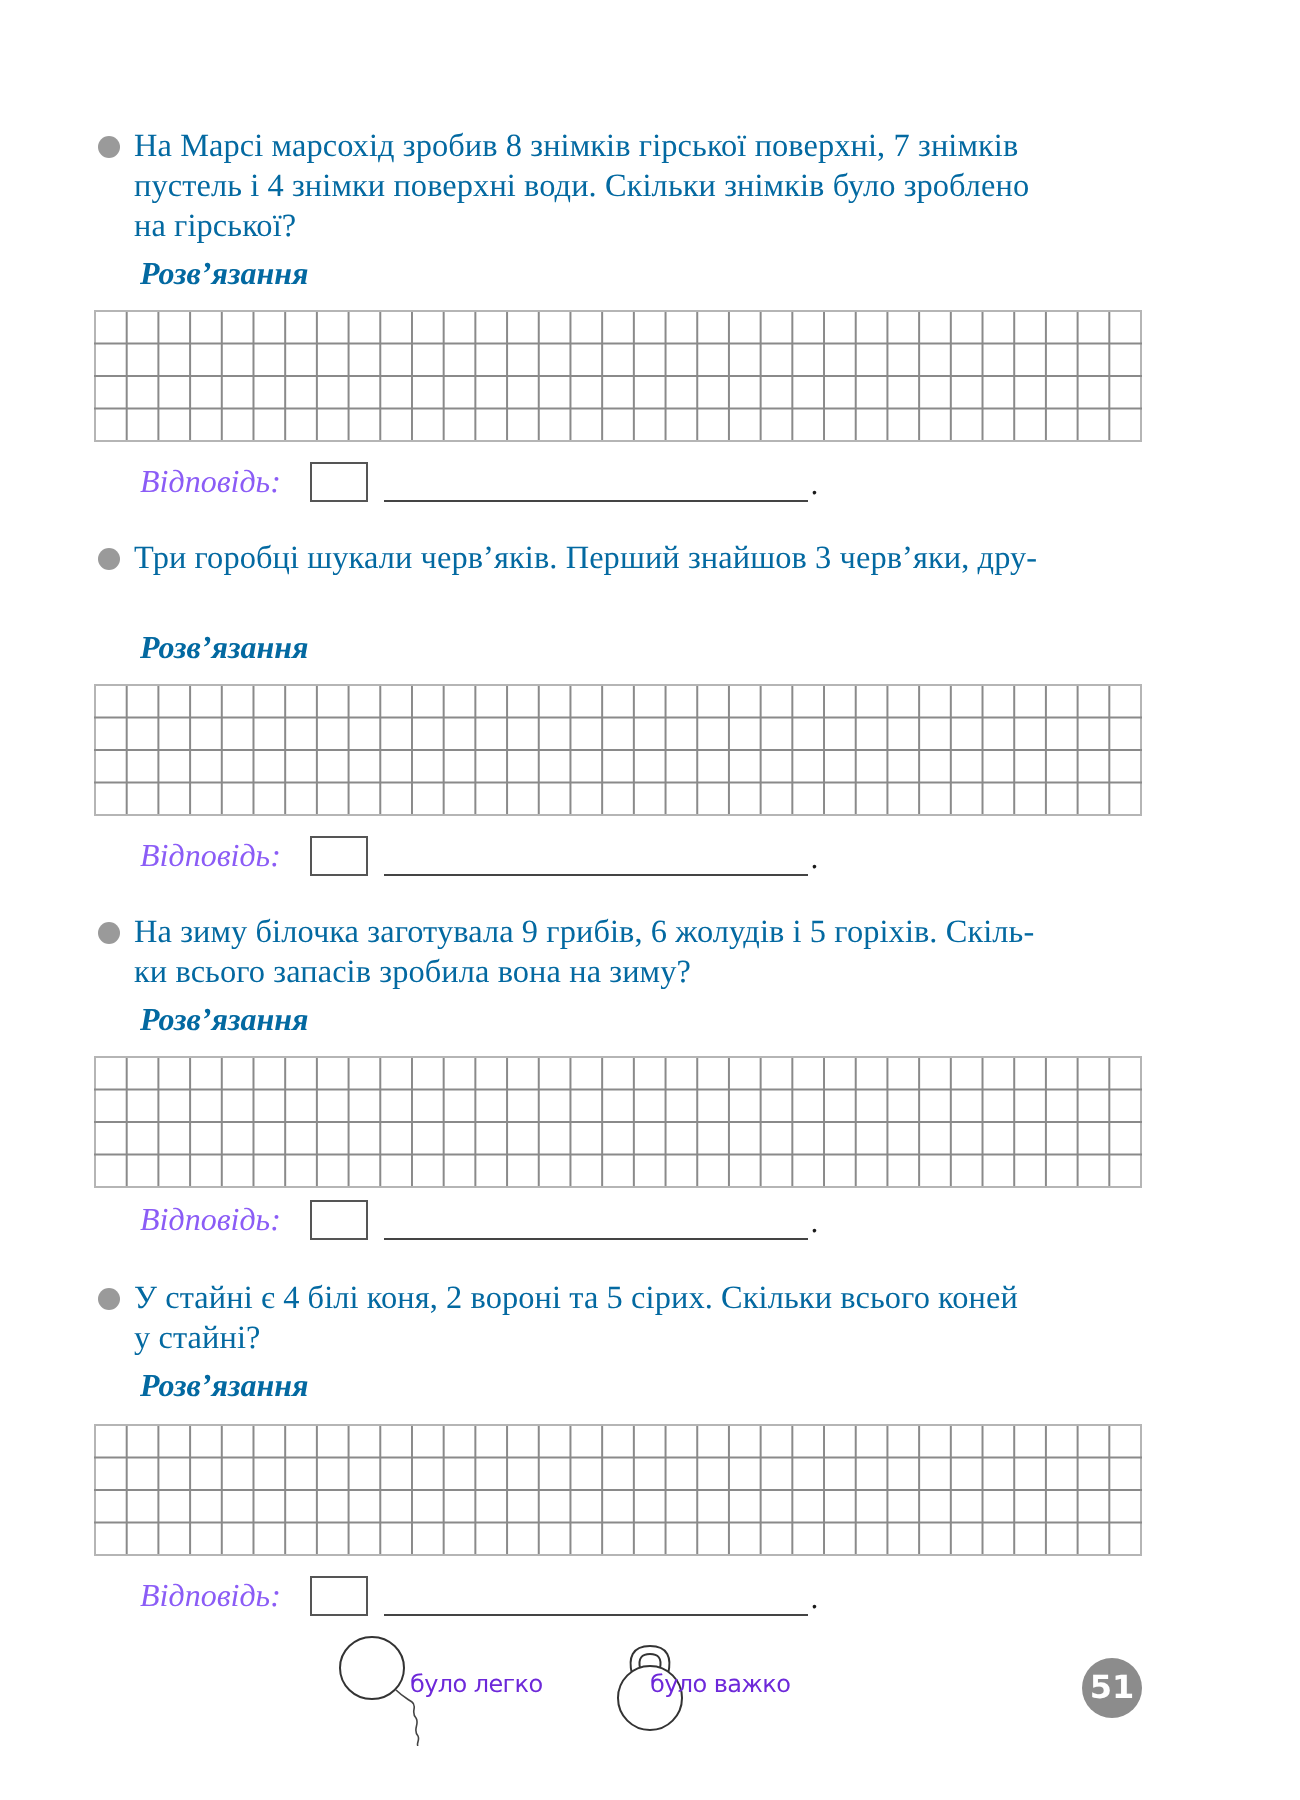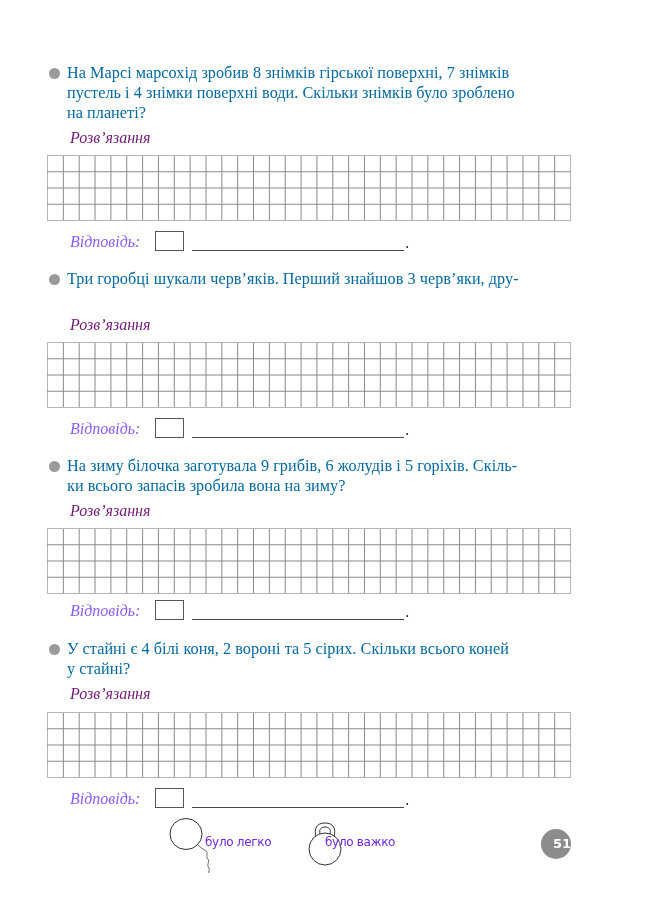--- a/index.html
+++ b/index.html
@@ -3,41 +3,41 @@
 <meta charset="utf-8">
 <style>
   html, body { margin:0; padding:0; background:#fff; }
   body { width:650px; height:900px; position:relative; overflow:hidden;
          font-family:"DejaVu Serif", serif; color:#1a1a1a; }
   .task { position:absolute; left:0; width:650px; }
   .bullet { position:absolute; left:49px; width:11px; height:11px; border-radius:50%; background:#9a9a9a; }
   .qtext { position:absolute; left:67px; width:505px; font-family:"Liberation Serif", serif;
            font-size:16.2px; line-height:20px; text-align:justify; color:#0369a1; letter-spacing:0.05px; }
   .sol { position:absolute; left:70px; font-family:"Liberation Serif", serif; font-style:italic;
-         font-size:16px; color:#701a75; }
+         font-size:16px; color:#0369a1;font-weight:bold; }
   .grid { position:absolute; left:47px; width:524px; height:66px; }
   .ans { position:absolute; left:70px; height:22px; }
   .ans-label { position:absolute; left:0; top:0; font-family:"Liberation Serif", serif; font-style:italic; font-size:16px; color:#8b5cf6; white-space:nowrap; }
   .ans-box { position:absolute; left:85px; top:-2px; width:29px; height:20px; border:1px solid #555; box-sizing:border-box; background:#fff; }
   .ans-line { position:absolute; left:122px; top:17px; width:212px; border-bottom:1px solid #444; }
   .ans-dot { position:absolute; left:335px; top:2px; font-size:14px; }
   .footer-label { position:absolute; font-family:"DejaVu Sans", sans-serif; font-size:12px; color:#6d28d9; letter-spacing:-0.3px; }
   .page-num { position:absolute; left:541px; top:829px; width:30px; height:30px; border-radius:50%;
               background:#8c8c8c; color:#fff; font-family:"DejaVu Sans", sans-serif; font-weight:bold;
-              font-size:13px; line-height:30px; text-align:right; }
+              font-size:16px; line-height:30px; text-align:center; }
 </style>
 </head>
 <body>
 
 <div class="task">
   <div class="bullet" style="top:68px"></div>
   <div class="qtext" style="top:63px">
     <div>На Марсі марсохід зробив 8 знімків гірської поверхні, 7 знімків</div>
     <div>пустель і 4 знімки поверхні води. Скільки знімків було зроблено</div>
-    <div>на планеті?</div>
+    <div>на гірської?</div>
   </div>
   <div class="sol" style="top:129px">Розв’язання</div>
   <svg class="grid" style="top:155px" viewBox="0 0 524 66">
       <line x1="0.5" x2="0.5" y1="0" y2="66" stroke="#b5b5b5" stroke-width="1"></line>
       <line x1="16.348484848484848" x2="16.348484848484848" y1="0" y2="66" stroke="#8a8a8a" stroke-width="1"></line>
       <line x1="32.196969696969695" x2="32.196969696969695" y1="0" y2="66" stroke="#8a8a8a" stroke-width="1"></line>
       <line x1="48.04545454545455" x2="48.04545454545455" y1="0" y2="66" stroke="#8a8a8a" stroke-width="1"></line>
       <line x1="63.89393939393939" x2="63.89393939393939" y1="0" y2="66" stroke="#8a8a8a" stroke-width="1"></line>
       <line x1="79.74242424242424" x2="79.74242424242424" y1="0" y2="66" stroke="#8a8a8a" stroke-width="1"></line>
       <line x1="95.5909090909091" x2="95.5909090909091" y1="0" y2="66" stroke="#8a8a8a" stroke-width="1"></line>

